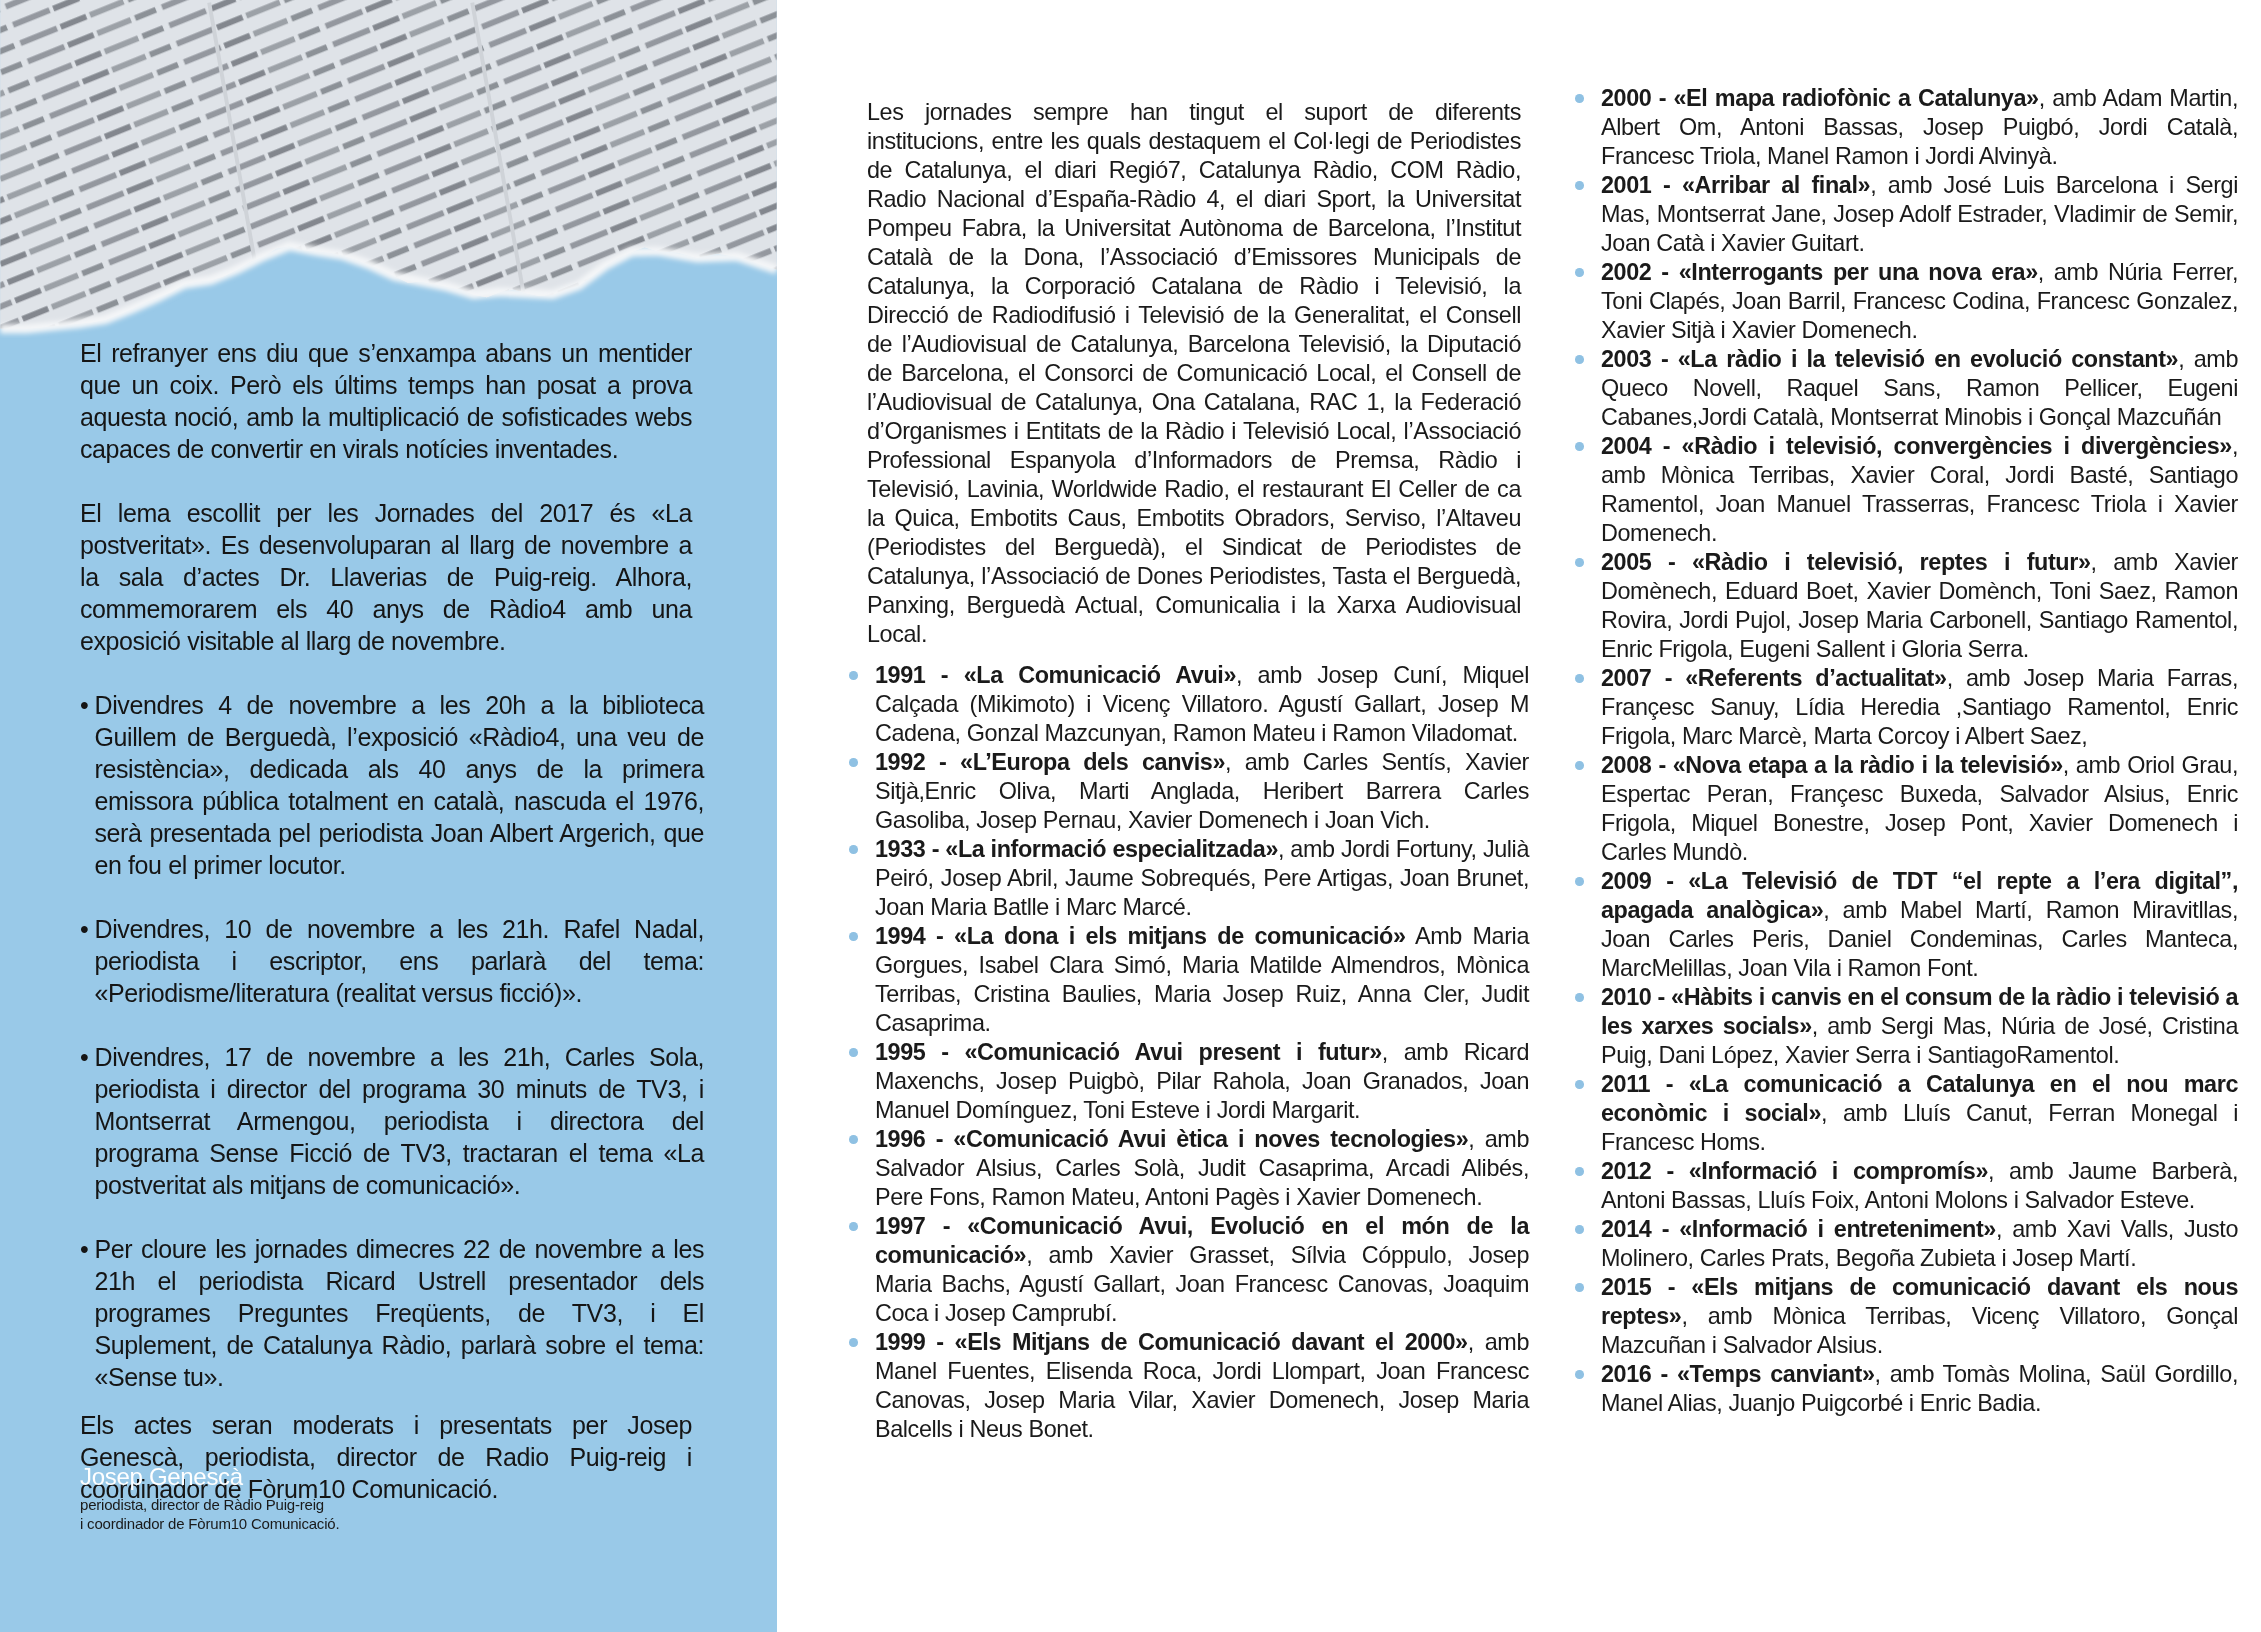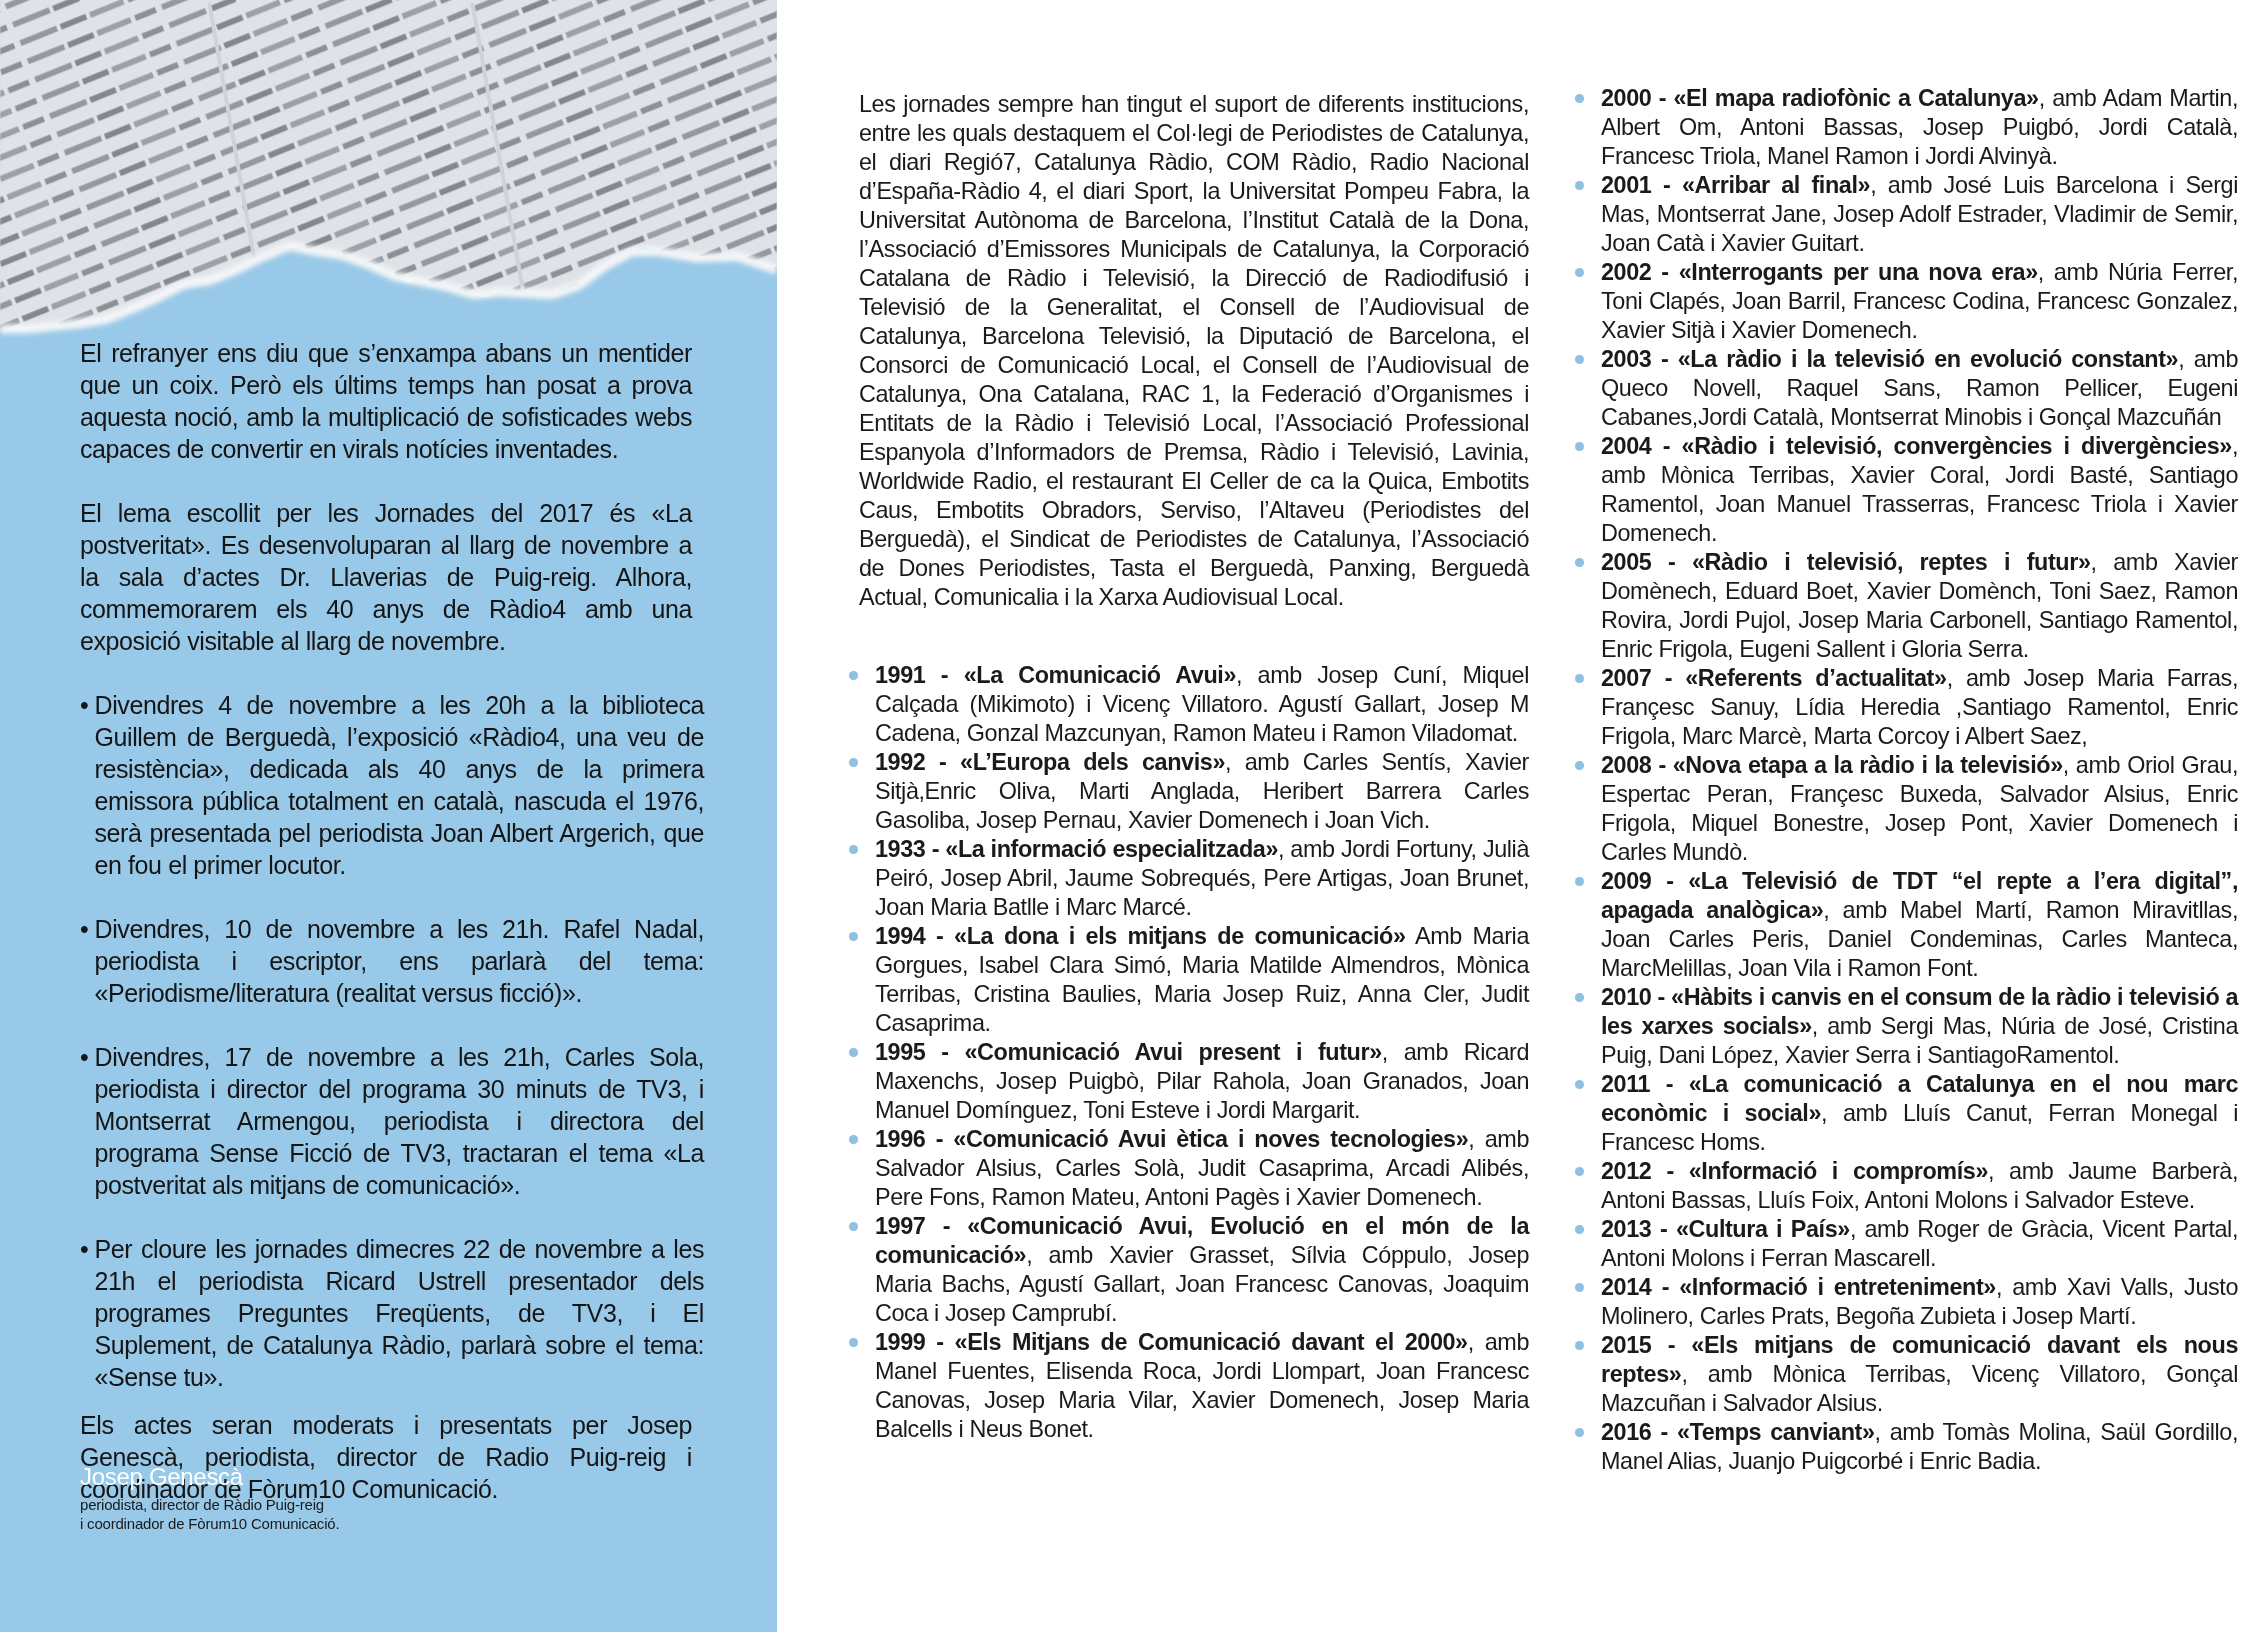--- a/index.html
+++ b/index.html
@@ -26,21 +26,21 @@
   .signature {
     position:absolute; left:80px; top:1462px; width:461px;
   }
   .signature .name { color:#ffffff; font-size:24px; line-height:29px; letter-spacing:-0.3px; }
   .signature .role { color:#1a1a1a; font-size:15px; line-height:19px; margin-top:4px; letter-spacing:-0.2px; }
 
   .mid-col {
     position:absolute; left:859px; top:90px; width:670px;
     font-size:23.4px; line-height:29px; color:#1a1a1a; letter-spacing:-0.4px; text-align:justify;
   }
-  .mid-col p { margin:0; }
+  .mid-col p { margin:8px; }
   .list { list-style:none; margin:0; padding:0; }
   .list li { position:relative; padding-left:26px; text-align:justify; }
   .list li .bul {
     position:absolute; left:0; top:10px; width:8.6px; height:8.6px; border-radius:50%;
     background:#8fc1e3;
   }
   .list li b { font-weight:bold;margin-top:8px; }
   .mid-list {
     position:absolute; left:849px; top:661px; width:680px;
     font-size:23.4px; line-height:29px; letter-spacing:-0.4px; color:#1a1a1a;
@@ -133,18 +133,17 @@
   <li><span class="bul" style="background: rgb(143, 193, 227);"></span><b>2002 - «Interrogants per una nova era»</b><span>, amb Núria Ferrer, Toni Clapés, Joan Barril, Francesc Codina, Francesc Gonzalez, Xavier Sitjà i Xavier Domenech.</span></li>
   <li><span class="bul" style="background: rgb(143, 193, 227);"></span><b>2003 - «La ràdio i la televisió en evolució constant»</b><span>, amb Queco Novell, Raquel Sans, Ramon Pellicer, Eugeni Cabanes,Jordi Català, Montserrat Minobis i Gonçal Mazcuñán</span></li>
   <li><span class="bul" style="background: rgb(143, 193, 227);"></span><b>2004 - «Ràdio i televisió, convergències i divergències»</b><span>, amb Mònica Terribas, Xavier Coral, Jordi Basté, Santiago Ramentol, Joan Manuel Trasserras, Francesc Triola i Xavier Domenech.</span></li>
   <li><span class="bul" style="background: rgb(143, 193, 227);"></span><b>2005 - «Ràdio i televisió, reptes i futur»</b><span>, amb Xavier Domènech, Eduard Boet, Xavier Domènch, Toni Saez, Ramon Rovira, Jordi Pujol, Josep Maria Carbonell, Santiago Ramentol, Enric Frigola, Eugeni Sallent i Gloria Serra.</span></li>
   <li><span class="bul" style="background: rgb(143, 193, 227);"></span><b>2007 - «Referents d’actualitat»</b><span>, amb Josep Maria Farras, Françesc Sanuy, Lídia Heredia ,Santiago Ramentol, Enric Frigola, Marc Marcè, Marta Corcoy i Albert Saez,</span></li>
   <li><span class="bul" style="background: rgb(143, 193, 227);"></span><b>2008 - «Nova etapa a la ràdio i la televisió»</b><span>, amb Oriol Grau, Espertac Peran, Françesc Buxeda, Salvador Alsius, Enric Frigola, Miquel Bonestre, Josep Pont, Xavier Domenech i Carles Mundò.</span></li>
   <li><span class="bul" style="background: rgb(143, 193, 227);"></span><b>2009 - «La Televisió de TDT “el repte a l’era digital”, apagada analògica»</b><span>, amb Mabel Martí, Ramon Miravitllas, Joan Carles Peris, Daniel Condeminas, Carles Manteca, MarcMelillas, Joan Vila i Ramon Font.</span></li>
   <li><span class="bul" style="background: rgb(143, 193, 227);"></span><b>2010 - «Hàbits i canvis en el consum de la ràdio i televisió a les xarxes socials»</b><span>, amb Sergi Mas, Núria de José, Cristina Puig, Dani López, Xavier Serra i SantiagoRamentol.</span></li>
   <li><span class="bul" style="background: rgb(143, 193, 227);"></span><b>2011 - «La comunicació a Catalunya en el nou marc econòmic i social»</b><span>, amb Lluís Canut, Ferran Monegal i Francesc Homs.</span></li>
   <li><span class="bul" style="background: rgb(143, 193, 227);"></span><b>2012 - «Informació i compromís»</b><span>, amb Jaume Barberà, Antoni Bassas, Lluís Foix, Antoni Molons i Salvador Esteve.</span></li>
-  <li><span class="bul" style="background: rgb(143, 193, 227);"></span><b>2013 - «Cultura i País»</b><span>, amb Roger de Gràcia, Vicent Partal, Antoni Molons i Ferran Mascarell.</span></li>
   <li><span class="bul" style="background: rgb(143, 193, 227);"></span><b>2014 - «Informació i entreteniment»</b><span>, amb Xavi Valls, Justo Molinero, Carles Prats, Begoña Zubieta i Josep Martí.</span></li>
   <li><span class="bul" style="background: rgb(143, 193, 227);"></span><b>2015 - «Els mitjans de comunicació davant els nous reptes»</b><span>, amb Mònica Terribas, Vicenç Villatoro, Gonçal Mazcuñan i Salvador Alsius.</span></li>
   <li><span class="bul" style="background: rgb(143, 193, 227);"></span><b>2016 - «Temps canviant»</b><span>, amb Tomàs Molina, Saül Gordillo, Manel Alias, Juanjo Puigcorbé i Enric Badia.</span></li>
 </ul>
 
 
 </body></html>

